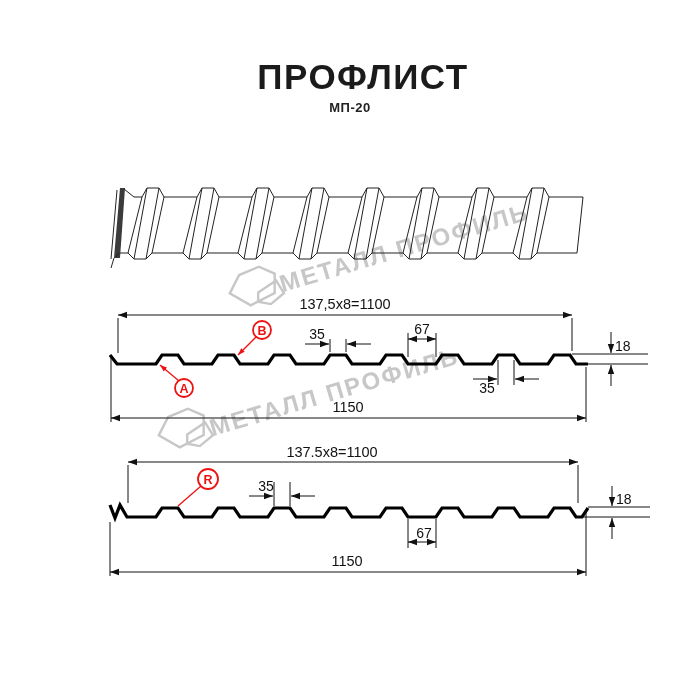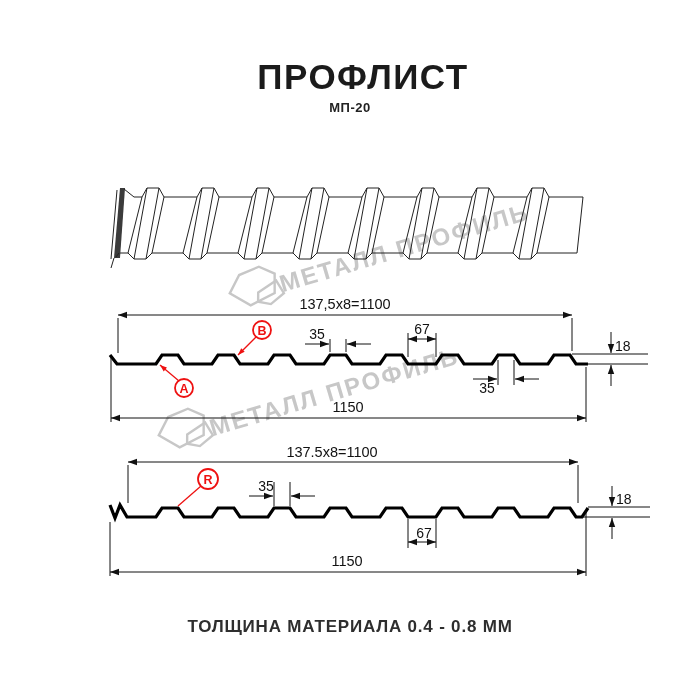--- a/index.html
+++ b/index.html
@@ -171,14 +171,13 @@
 
       <g>
         <line class="thin" x1="110" y1="522" x2="110" y2="576"></line>
         <line class="thin" x1="586" y1="511" x2="586" y2="576"></line>
         <line class="thin" x1="110" y1="572" x2="586" y2="572" marker-start="url(#arr)" marker-end="url(#arr)"></line>
         <text class="dimbig" x="347" y="566" text-anchor="middle">1150</text>
       </g>
     </g>
   </svg>
 
-  <div class="footer">ТОЛЩИНА МАТЕРИАЛА 0.4 - 0.8 ММ</div>
 </div>
 
 </body></html>

